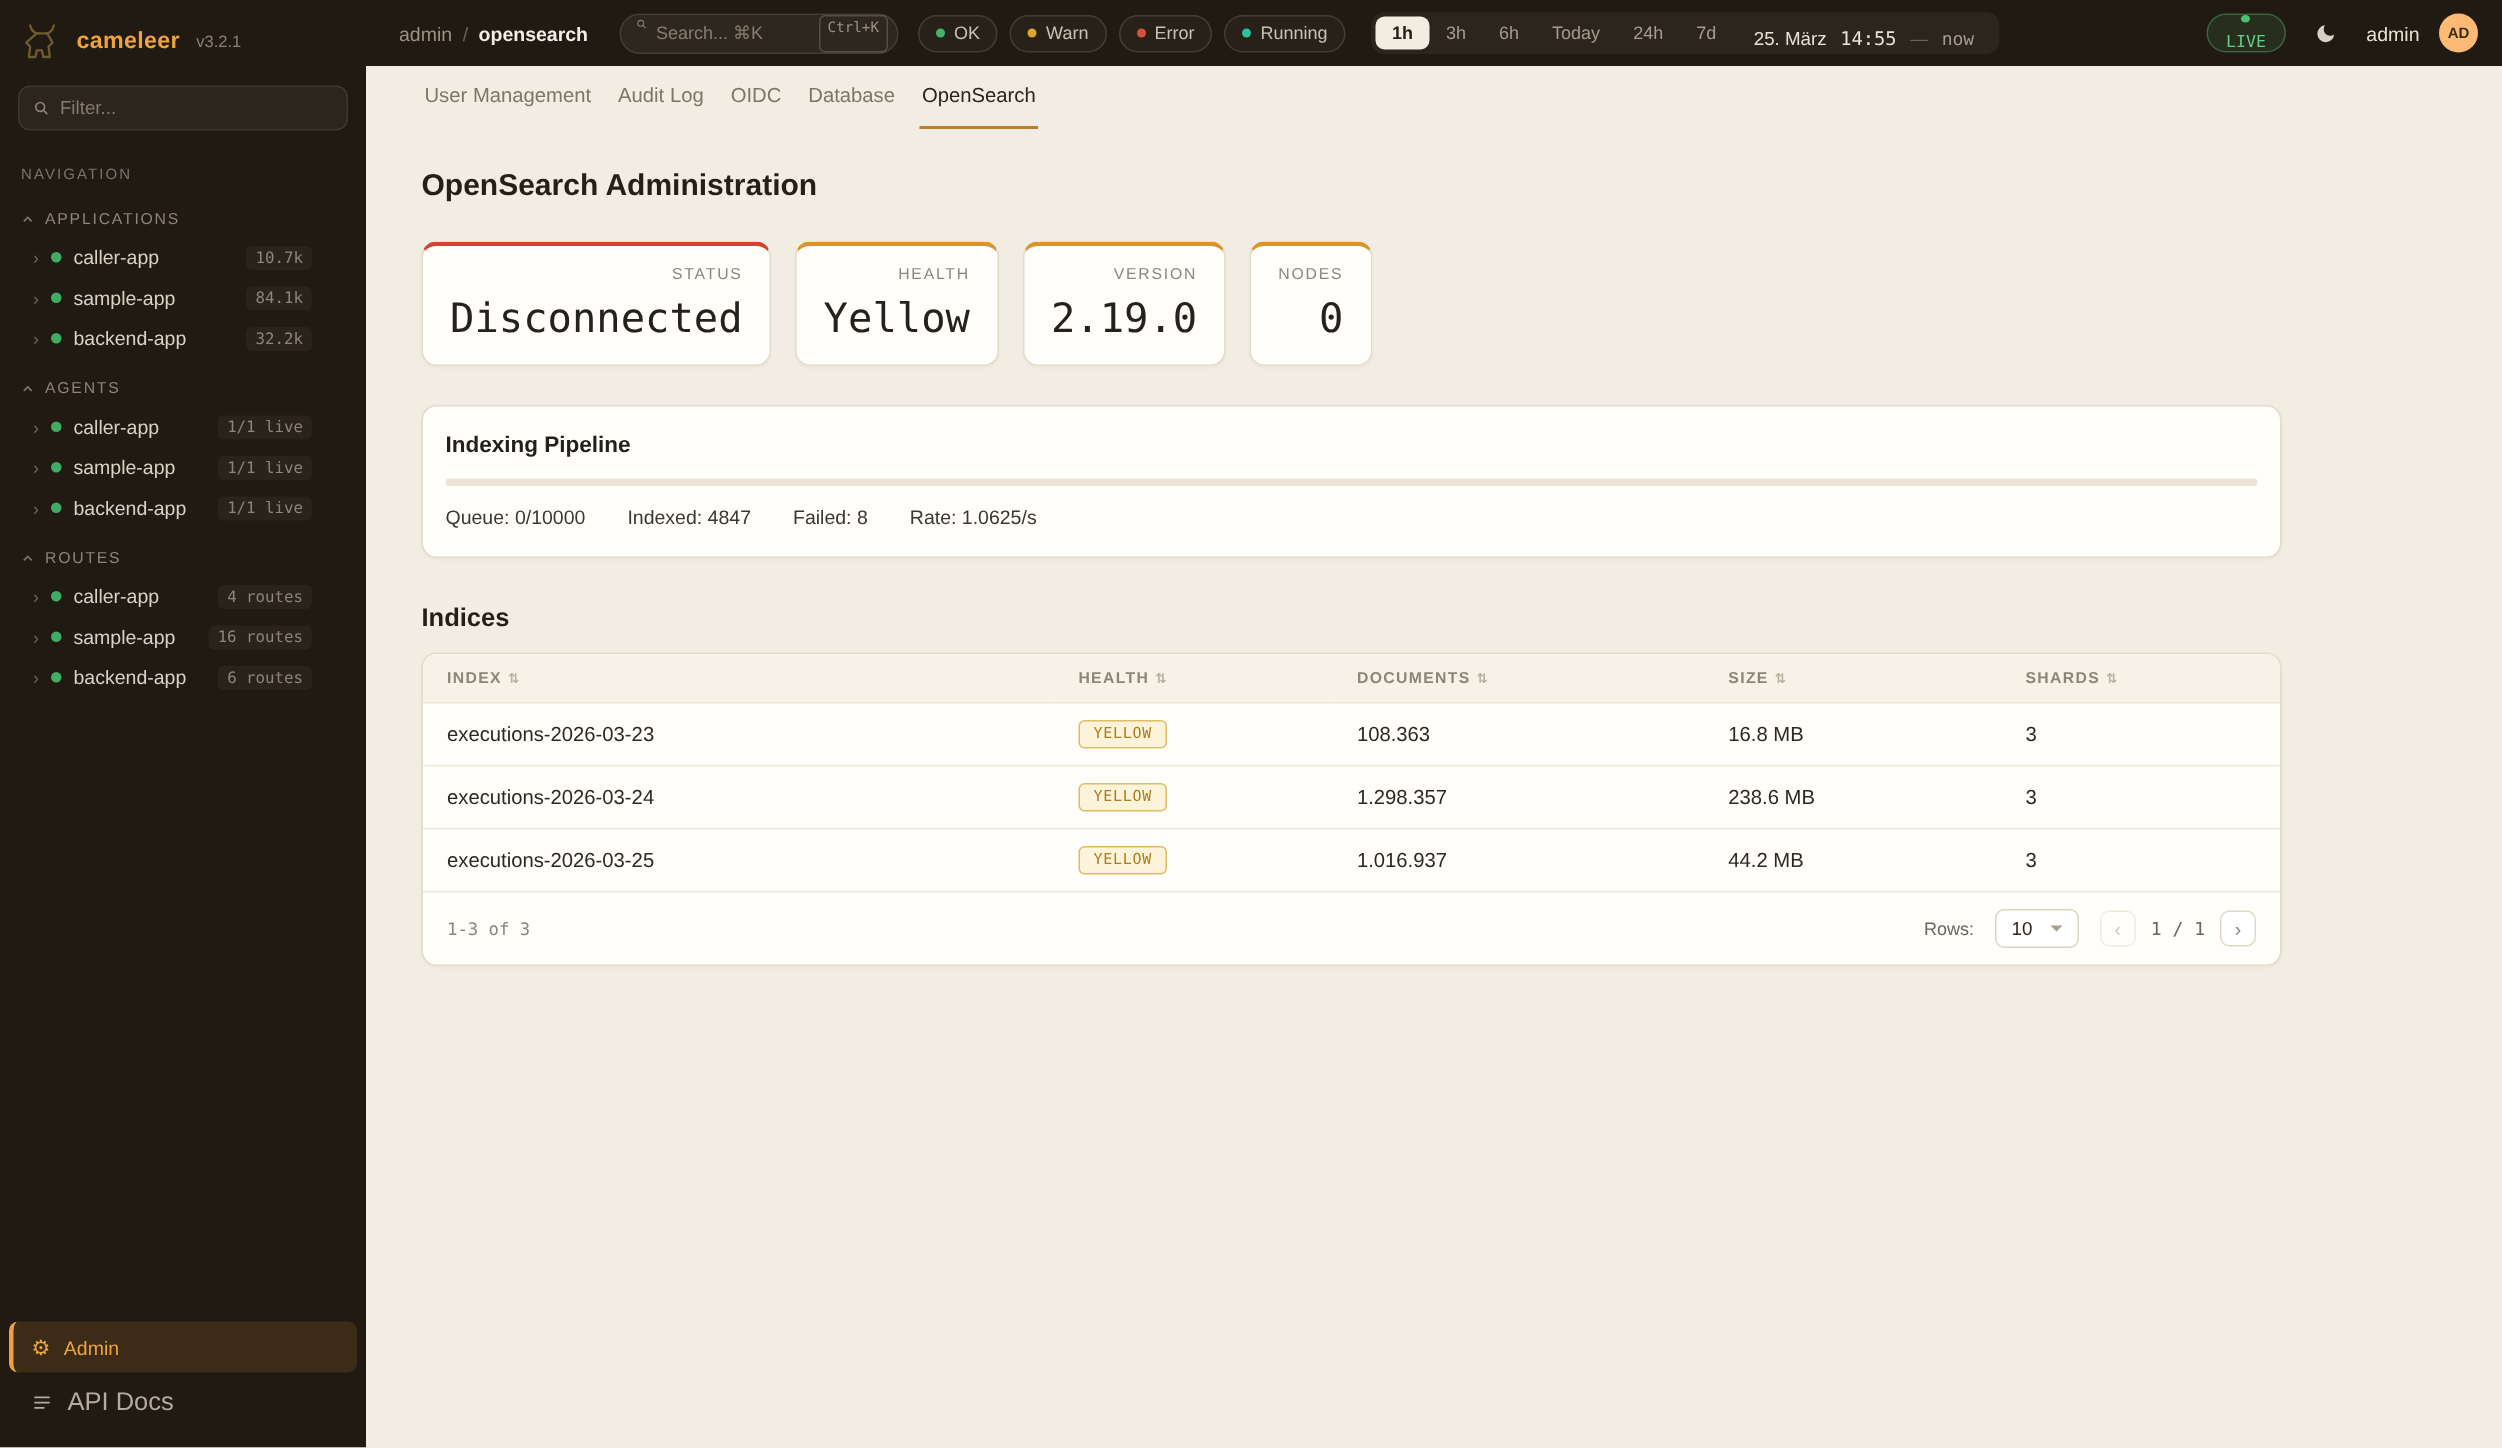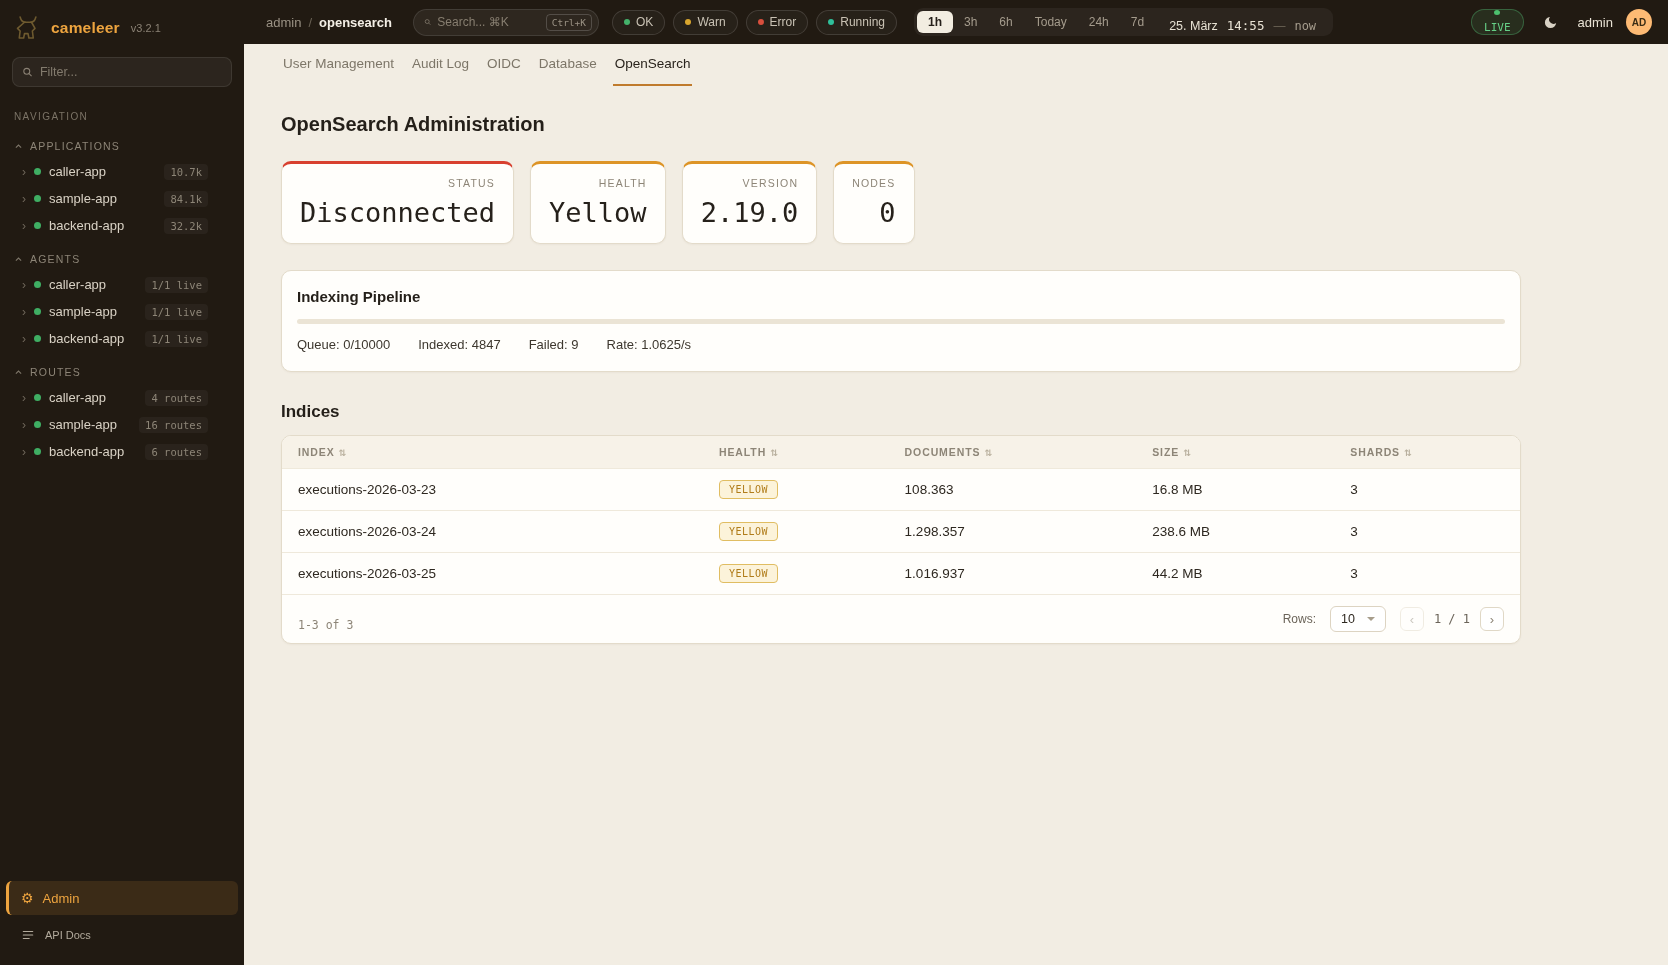--- a/index.html
+++ b/index.html
@@ -29,32 +29,32 @@
   .s-dot { width:7px; height:7px; border-radius:50%; flex-shrink:0; }
   .s-label { color:#d9d2c5; font-size:13px; flex:1; }
   .s-badge { font-size:10.5px; color:#8d8577; background:rgba(255,255,255,.045);
     padding:2px 6px; border-radius:4px; }
   .sidebar-bottom { margin-top:auto; padding:8px 6px 14px; }
   .admin-item { display:flex; align-items:center; gap:9px; height:34px; padding:0 12px;
     border-left:3px solid #eda43f; background:rgba(237,164,63,.13); border-radius:6px;
     color:#eda43f; font-size:13px; cursor:pointer; }
   .gear-glyph { font-size:14px; line-height:1; }
   .api-item { display:flex; align-items:center; gap:10px; height:32px; padding:0 15px; margin-top:4px;
-    color:#b3ab9d; font-size:11px; cursor:pointer; border-radius:6px; }
+    color:#b3ab9d; font-size:17px; cursor:pointer; border-radius:6px; }
 
   
   .main-col { flex:1; display:flex; flex-direction:column; min-width:0; }
   .topbar { height:44px; flex-shrink:0; background:#211a12; display:flex; align-items:center;
     padding:0 16px 0 22px; gap:13px; }
   .crumb { display:flex; align-items:center; gap:7px; font-size:13px; white-space:nowrap; }
   .crumb-parent { color:#9a9284; }
   .crumb-sep { color:#6b6355; }
   .crumb-current { color:#f4efe6; font-weight:bold; }
   .search-box { width:186px; height:27px; border-radius:14px; background:rgba(255,255,255,.06);
-    border:1px solid rgba(255,255,255,.1); display:flex; align-items:center; gap:6px;
+    border:1px solid rgba(255,255,255,.1); display:flex; gap:6px;
     padding:0 6px 0 10px; margin-left:8px; }
   .search-box input { background:transparent; border:none; outline:none; width:100%;
     color:#cfc8bb; font-size:12px; }
   .search-box input::placeholder { color:#87randomness7e70; color:#877e70; }
   .kbd { font-size:9.5px; color:#9a9284; border:1px solid rgba(255,255,255,.18);
     border-radius:4px; padding:2px 5px; white-space:nowrap; }
   .pills { display:flex; gap:8px; }
   .pill { display:flex; align-items:center; gap:6px; height:25px; padding:0 11px;
     border-radius:13px; border:1px solid rgba(255,255,255,.13); background:rgba(255,255,255,.03);
     color:#c9c2b4; font-size:12px; cursor:pointer; white-space:nowrap; }
@@ -104,21 +104,21 @@
   .section-title { margin-top:30px; font-size:17px; font-weight:bold; color:#241f19; }
   .table-card { margin-top:13px; background:#fffefb; border:1px solid #e3dbca; border-radius:10px;
     overflow:hidden; box-shadow:0 1px 2px rgba(90,70,40,.05); }
   table { width:100%; border-collapse:collapse; }
   thead th { background:#f7f2e8; text-align:left; font-size:10.5px; letter-spacing:.9px;
     color:#8d8577; font-weight:bold; padding:10px 16px; cursor:pointer; white-space:nowrap; }
   .sort-ic { margin-left:4px; color:#b9b09e; font-size:9px; }
   tbody td { padding:11px 16px; border-top:1px solid #efe9db; font-size:13.5px; color:#2e2820; }
   .badge-yellow { display:inline-block; font-size:10px; letter-spacing:.5px; color:#b07c1a;
     background:#fcf3da; border:1px solid #e0bd62; border-radius:4px; padding:3px 9px; }
-  .table-footer { display:flex; align-items:flex-end; justify-content:space-between;
+  .table-footer { display:flex; align-items:center; justify-content:space-between;
     padding:11px 16px; border-top:1px solid #efe9db; }
   .range-label { font-size:11.5px; color:#8d8577; }
   .tf-right { display:flex; align-items:center; gap:14px; }
   .rows-label { font-size:12px; color:#6b6459; }
   .rows-select { display:flex; align-items:center; gap:12px; border:1px solid #ddd4c2;
     border-radius:6px; padding:5px 10px; font-size:12.5px; color:#2e2820; background:#fff; cursor:pointer; }
   .sel-caret { width:0; height:0; border-left:4px solid transparent; border-right:4px solid transparent;
     border-top:4px solid #a79d8b; }
   .pager { display:flex; align-items:center; gap:10px; }
   .pag-btn { width:24px; height:24px; border:1px solid #e0d8c6; border-radius:6px; background:#fff;
@@ -345,21 +345,21 @@
         </div>
 
         <div class="pipeline-card">
           <div class="pipe-title">Indexing Pipeline</div>
           <div class="pipe-bar">
             <div class="pipe-fill" style="width: 0%;"></div>
           </div>
           <div class="pipe-stats">
             <span>Queue: 0/10000</span>
             <span>Indexed: 4847</span>
-            <span>Failed: 9</span>
+            <span>Failed: 8</span>
             <span>Rate: 1.0625/s</span>
           </div>
         </div>
 
         <h2 class="section-title">Indices</h2>
 
         <div class="table-card">
           <table>
             <colgroup>
                 <col style="width:34%">

